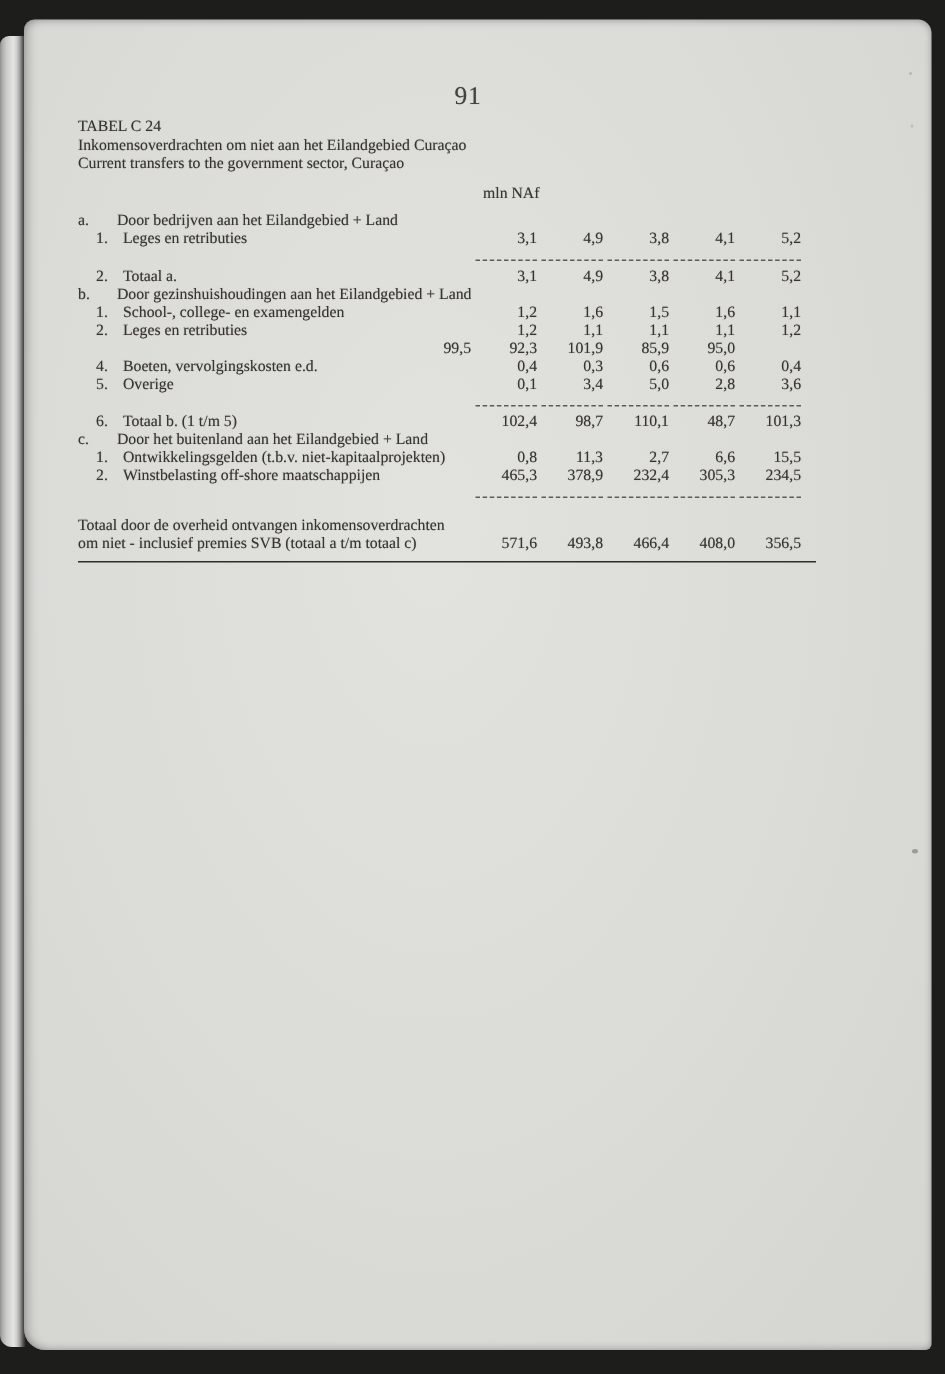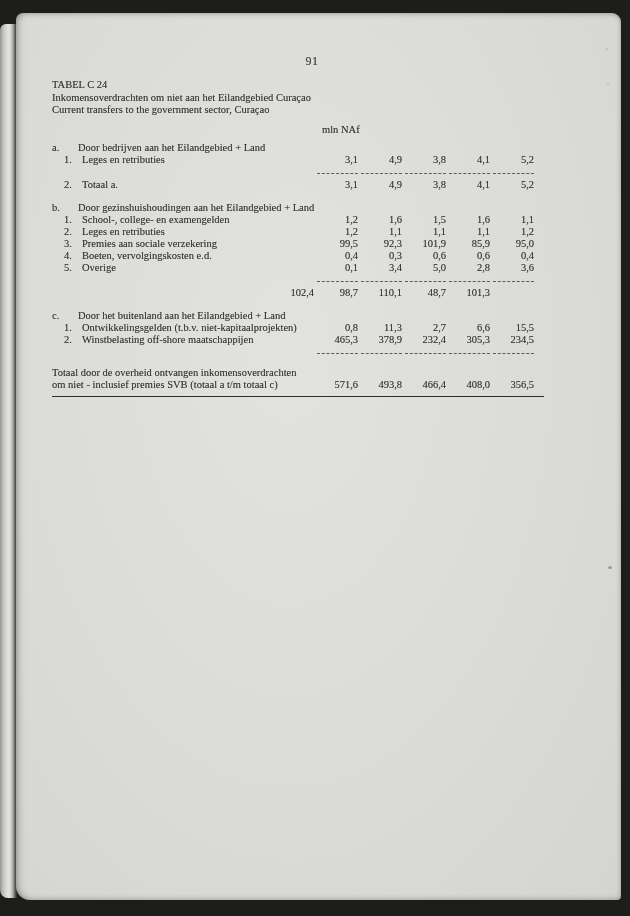--- a/index.html
+++ b/index.html
@@ -23,21 +23,21 @@
     background:radial-gradient(ellipse at 45% 38%, #e2e2df 0%, #dbdbd8 55%, #d4d4d1 100%);
     border-radius:7px 9px 4px 14px;
     box-shadow:inset 5px 0 7px -3px rgba(45,43,40,.35),
                inset 0 4px 6px -4px rgba(45,43,40,.30),
                inset 0 -4px 6px -4px rgba(45,43,40,.25),
                inset -3px 0 5px -3px rgba(45,43,40,.28);
     color:#3a3733;
   }
   .page-number{
     position:absolute;left:271px;top:41px;width:50px;
-    text-align:center;font-size:12px;letter-spacing:.5px;
+    text-align:center;font-size:17px;letter-spacing:.5px;
     color:#45423d;text-shadow:0 0 .6px rgba(70,66,60,.55);
   }
   .content{
     position:absolute;left:36px;top:66px;width:492px;
     box-sizing:border-box;
     font-size:10.5px;line-height:12.5px;
     color:#38352f;text-shadow:0 0 .6px rgba(70,66,60,.5);
   }
   .t-label,.t-title-nl,.t-title-en{white-space:nowrap;}
   
@@ -51,21 +51,21 @@
   .years-row{
     margin-top:12px;
     border-top:1px solid #4a4741;
     border-bottom:1.5px solid #3d3a35;
     padding-top:2.5px;padding-bottom:2px;
   }
   .unit-row{margin-top:7px;}
   .unit{text-align:center;padding-left:8px;}
   #tbody{margin-top:6px;}
   .row{line-height:12px;height:12px;}
-  .sec-gap{margin-top:11px;}
+  .sec-gap{margin-top:0;}
   .letter{display:inline-block;width:26px;}
   .rspace{display:inline-block;width:12px;}
   .rnum{display:inline-block;width:18px;}
   .dashed-row{height:13px;}
   .dashed-row .dash{
     border-bottom:1px dashed #5f5b55;height:7px;
     margin-left:3px;
   }
   .grand-wrap{
     margin-top:8px;padding-bottom:5px;
@@ -158,21 +158,20 @@
         </div>
         <div class="row item">
           <div class="lbl"><span class="rspace"></span><span class="rnum">2.</span><span class="rtext">Leges en retributies</span></div>
           <div class="num">1,2</div>
           <div class="num">1,1</div>
           <div class="num">1,1</div>
           <div class="num">1,1</div>
           <div class="num">1,2</div>
         </div>
         <div class="row item">
-          <div class="lbl"><span class="rspace"></span><span class="rnum">3.</span><span class="rtext">Premies aan sociale verzekering</span></div>
           <div class="num">99,5</div>
           <div class="num">92,3</div>
           <div class="num">101,9</div>
           <div class="num">85,9</div>
           <div class="num">95,0</div>
         </div>
         <div class="row item">
           <div class="lbl"><span class="rspace"></span><span class="rnum">4.</span><span class="rtext">Boeten, vervolgingskosten e.d.</span></div>
           <div class="num">0,4</div>
           <div class="num">0,3</div>
@@ -200,20 +199,21 @@
             <div class="dash"></div>
           </div>
           <div class="num">
             <div class="dash"></div>
           </div>
           <div class="num">
             <div class="dash"></div>
           </div>
         </div>
         <div class="row item">
+          <div class="lbl"><span class="rspace"></span><span class="rnum">6.</span><span class="rtext">Totaal b. (1 t/m 5)</span></div>
           <div class="num">102,4</div>
           <div class="num">98,7</div>
           <div class="num">110,1</div>
           <div class="num">48,7</div>
           <div class="num">101,3</div>
         </div>
         <div class="row sec-head sec-gap">
           <div class="lbl"><span class="letter">c.</span><span class="sec-title">Door het buitenland aan het Eilandgebied + Land</span></div>
           <div class="num"></div>
           <div class="num"></div>

